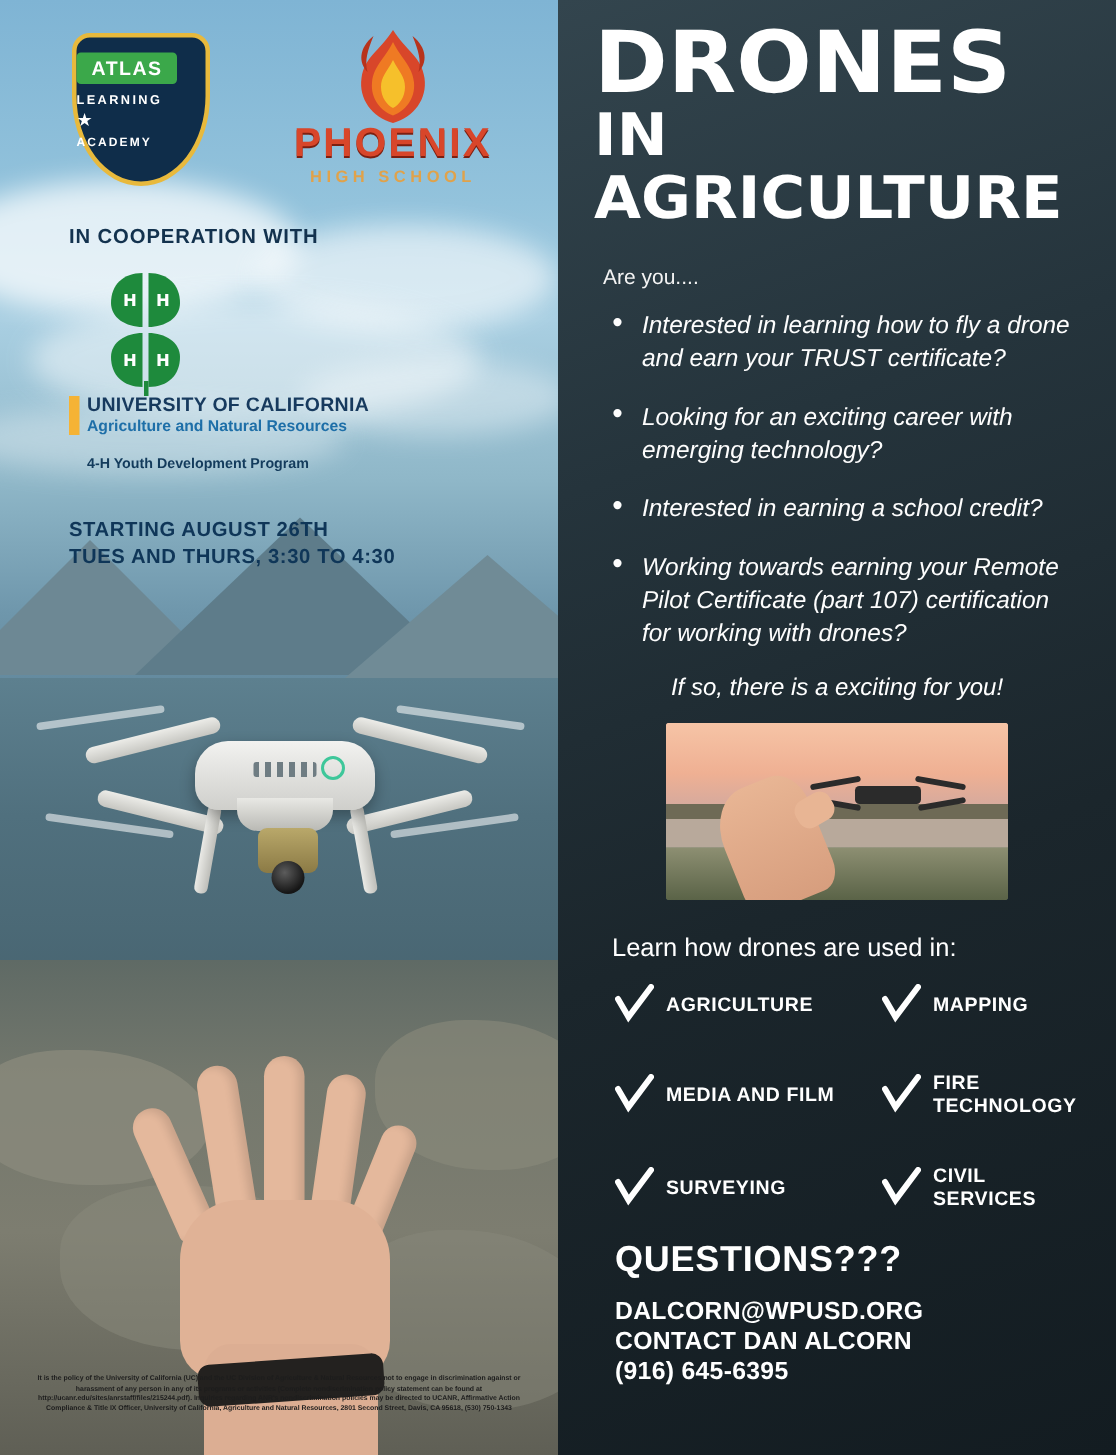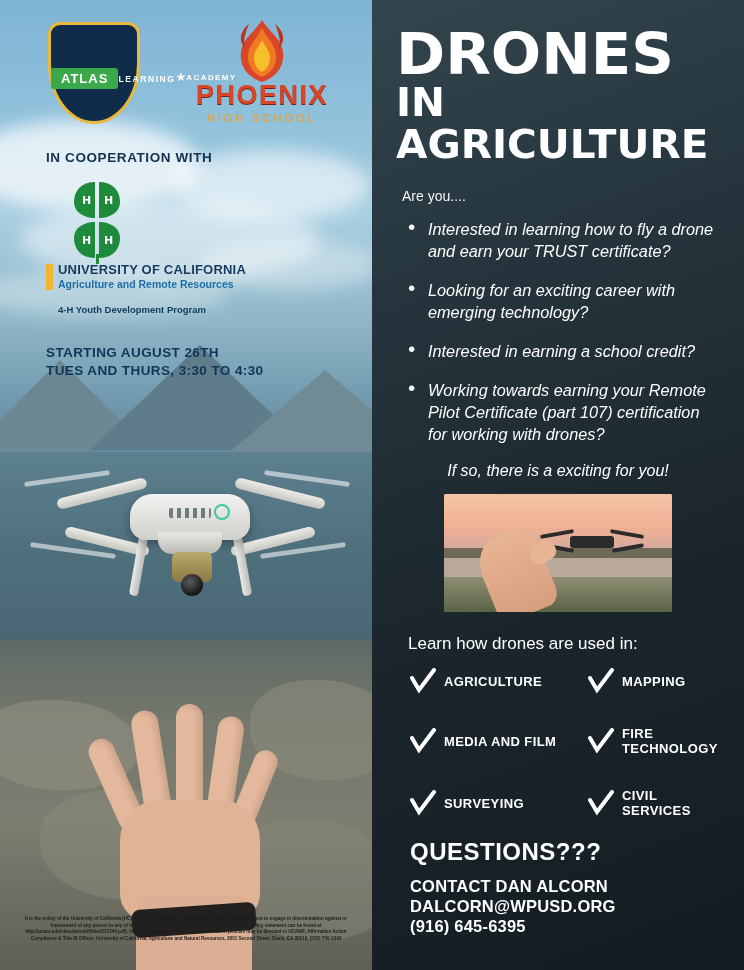--- a/index.html
+++ b/index.html
@@ -149,21 +149,21 @@
   .left-content { position: absolute; inset: 0; }
 
   .atlas-logo {
     position: absolute; left: 48px; top: 22px; width: 92px; height: 102px;
   }
   .shield {
     position: absolute; inset: 0;
     background: #0f2d4a;
     border: 3px solid #e8b93c;
     border-radius: 12px 12px 46px 46px / 12px 12px 60px 60px;
-    display: flex; flex-direction: row; align-items: center; justify-content: flex-start;
+    display: flex; flex-direction: column; align-items: flex-start; justify-content: flex-start;
     padding-top: 6px;
   }
   .atlas-word {
     background: #3ba84a; color: #fff; font-weight: 700; font-size: 13px;
     letter-spacing: 1px; padding: 3px 10px; border-radius: 3px; margin-top: 4px;
   }
   .learning-word { color:#fff; font-size:8.5px; font-weight:700; letter-spacing:1.6px; margin-top:5px; }
   .star { color:#fff; font-size: 12px; margin-top: 2px; }
   .academy-word { color:#fff; font-size:8px; font-weight:700; letter-spacing:1.4px; margin-top:3px; }
 
@@ -201,21 +201,21 @@
     position: absolute; left: 18px; top: 916px; width: 336px;
     color: #1d1d1d; font-size: 4.6px; line-height: 6.6px; text-align: center;
     font-weight: 600;
   }
 
   
   .right {
     position: relative;
     width: 372px; height: 970px;
     background: linear-gradient(160deg, #33454e 0%, #25343c 30%, #1b262c 60%, #131c21 100%);
-    padding: 20px 24px 0 24px;
+    padding: 8px 24px 0 24px;
     color: #ffffff;
   }
   .title {
     font-size: 57px; font-weight: 800; letter-spacing: 0px;
     line-height: 52px; margin-top: 8px;
     font-family: "DejaVu Sans", sans-serif;
     transform: scaleX(1.04); transform-origin: left;
   }
   .title2 {
     font-size: 39px; font-weight: 800; line-height: 42px; margin-top: 2px;
@@ -383,21 +383,21 @@
             <text x="24" y="66">H</text>
               <text x="46" y="66">H</text>
           </g>
           <rect x="38" y="76" width="3" height="10" fill="#1e8a3c"></rect>
         </svg>
       </div>
 
       <div class="uc-block">
         <div class="uc-bar"></div>
         <div class="uc-name">UNIVERSITY OF CALIFORNIA</div>
-        <div class="uc-sub">Agriculture and Remote Resources</div>
+        <div class="uc-sub">Agriculture and Natural Resources</div>
         <div class="uc-prog">4-H Youth Development Program</div>
       </div>
 
       <div class="starting" style="white-space:pre-line;">STARTING AUGUST 26TH
 TUES AND THURS, 3:30 TO 4:30</div>
 
       <div class="disclaimer">It is the policy of the University of California (UC) and the UC Division of Agriculture &amp; Natural Resources not to engage in discrimination against or harassment of any person in any of its programs or activities (Complete nondiscrimination policy statement can be found at http://ucanr.edu/sites/anrstaff/files/215244.pdf). Inquiries regarding ANR's nondiscrimination policies may be directed to UCANR, Affirmative Action Compliance &amp; Title IX Officer, University of California, Agriculture and Natural Resources, 2801 Second Street, Davis, CA 95618, (530) 750-1343</div>
     </div>
   </div>
 
@@ -480,18 +480,18 @@
           <svg width="26" height="26" viewBox="0 0 26 26">
               <path d="M2 10 L9 22 L24 2" stroke="#ffffff" stroke-width="4" fill="none" stroke-linecap="round"></path>
             </svg>
         </span>
         <span class="lbl">CIVIL SERVICES</span>
       </div>
     </div>
 
     <div class="questions">QUESTIONS???</div>
     <div class="contact">
+      <div>DALCORN@WPUSD.ORG</div>
       <div>CONTACT DAN ALCORN</div>
-      <div>DALCORN@WPUSD.ORG</div>
       <div>(916) 645-6395</div>
     </div>
   </div>
 </div>
 
 </body></html>

